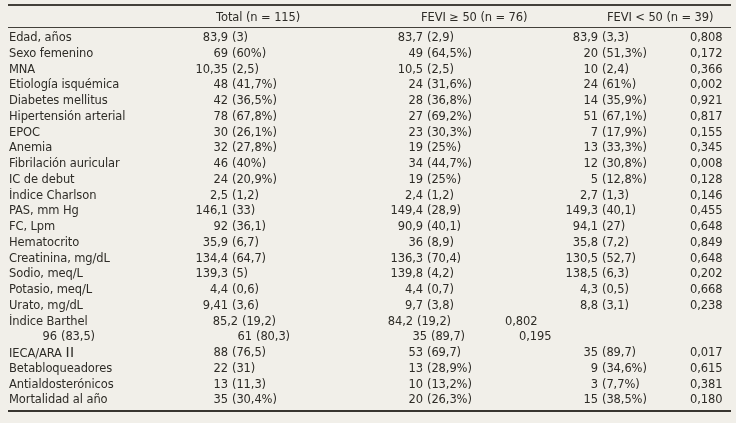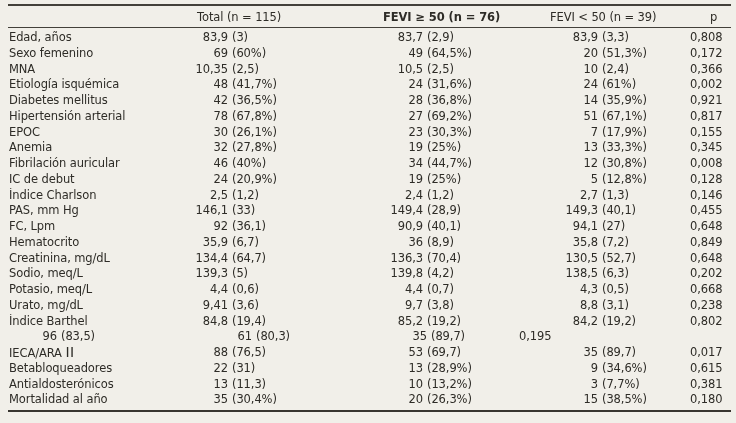--- a/index.html
+++ b/index.html
@@ -22,20 +22,21 @@
     width: 723px;
   }
   .header-row {
     display: flex;
     align-items: center;
     border-top: 2px solid #43403a;
     border-bottom: 1.3px solid #43403a;
     height: 21px;
     font-size: 11.5px;
     letter-spacing: -0.1px;
+    gap: 19px;
   }
   .rows {
     padding-top: 2px;
   }
   .row {
     display: flex;
     height: 15.75px;
     line-height: 15.75px;
     font-size: 11.5px;
     letter-spacing: -0.1px;
@@ -56,21 +57,21 @@
     display: inline-block;
     text-align: right;
   }
   .c-v1 .num { width: 49px; }
   .c-v2 .num { width: 59px; }
   .c-v3 .num { width: 68px; }
   .paren { margin-left: 4px; }
   
   .h-label { flex: 0 0 170px; }
   .h-v1 { flex: 0 0 185px; padding-left: 19px; }
-  .h-v2 { flex: 0 0 166px; padding-left: 1px; font-weight: bold; }
+  .h-v2 { flex: 0 0 166px; padding-left: 1px; }
   .h-v3 { flex: 0 0 160px; padding-left: 1px; }
   .h-p  { flex: 1 1 auto; text-align: right; padding-right: 25px; }
   .smallcaps { font-size: 14px; letter-spacing: 0.3px; }
 </style>
 </head>
 <body>
 
 <div class="stat-table">
   <div class="header-row">
     <div class="h-label"></div>
@@ -201,21 +202,20 @@
       </div>
       <div class="row">
         <div class="c-label">Urato, mg/dL</div>
         <div class="c-v1"><span class="num">9,41</span><span class="paren">(3,6)</span></div>
         <div class="c-v2"><span class="num">9,7</span><span class="paren">(3,8)</span></div>
         <div class="c-v3"><span class="num">8,8</span><span class="paren">(3,1)</span></div>
         <div class="c-p">0,238</div>
       </div>
       <div class="row">
         <div class="c-label">Índice Barthel</div>
-        <div class="c-v1"><span class="num">84,8</span><span class="paren">(19,4)</span></div>
         <div class="c-v2"><span class="num">85,2</span><span class="paren">(19,2)</span></div>
         <div class="c-v3"><span class="num">84,2</span><span class="paren">(19,2)</span></div>
         <div class="c-p">0,802</div>
       </div>
       <div class="row">
         <div class="c-v1"><span class="num">96</span><span class="paren">(83,5)</span></div>
         <div class="c-v2"><span class="num">61</span><span class="paren">(80,3)</span></div>
         <div class="c-v3"><span class="num">35</span><span class="paren">(89,7)</span></div>
         <div class="c-p">0,195</div>
       </div>

